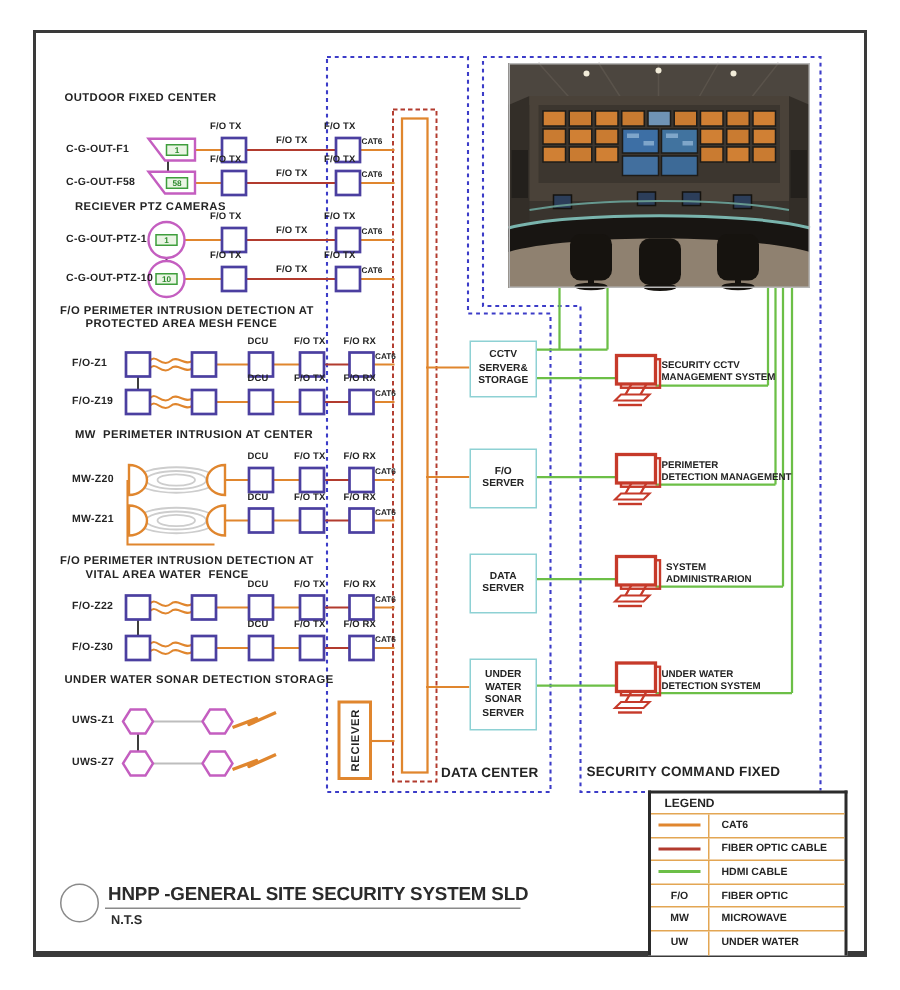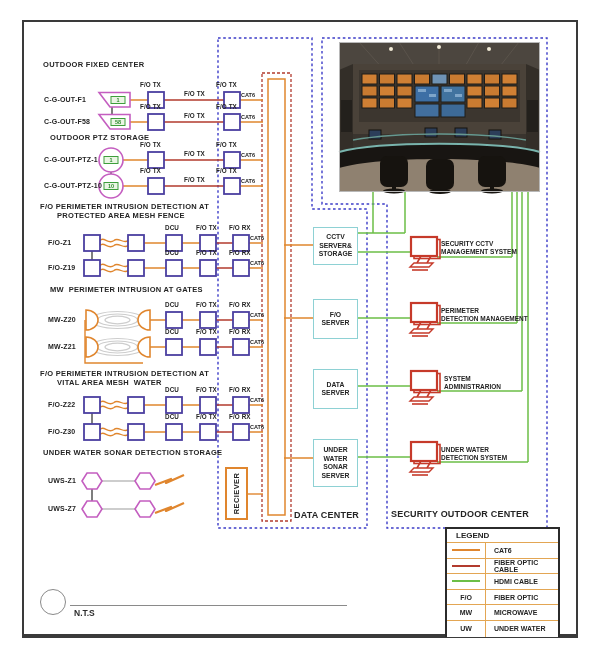--- a/index.html
+++ b/index.html
@@ -14,21 +14,21 @@
   .zone{font-size:9px;letter-spacing:.2px;}
   svg{position:absolute;left:0;top:0;}
   .srv{position:absolute;width:45px;border:1.5px solid #8ed1d4;background:#fff;display:flex;flex-direction:column;align-items:center;justify-content:center;box-sizing:border-box;}
   .srv span{font-weight:bold;font-size:6.8px;line-height:8.5px;color:#242424;}
   .ws{position:absolute;}
   .ws span{display:block;font-weight:bold;font-size:6.5px;line-height:8px;color:#242424;white-space:nowrap;}
   #receiver{position:absolute;left:225px;top:467px;width:23px;height:53px;border:2px solid #e0862e;background:#fff;display:flex;align-items:center;justify-content:center;box-sizing:border-box;}
   #receiver span{transform:rotate(-90deg);font-weight:bold;font-size:7.5px;letter-spacing:.4px;color:#242424;white-space:nowrap;}
   #page-border{position:absolute;left:22px;top:20px;width:556px;height:618px;border:2px solid #3a3a3a;border-bottom-width:4px;box-sizing:border-box;}
   
-  #legend{position:absolute;left:445px;top:527px;width:115px;border:2px solid #2b2b2b;border-bottom:none;background:#fff;box-sizing:border-box;}
+  #legend{position:absolute;left:432px;top:527px;width:133px;border:2px solid #2b2b2b;border-bottom:none;background:#fff;box-sizing:border-box;}
   #legend .hd{height:13px;display:flex;align-items:center;padding-left:9px;font-weight:bold;font-size:8px;color:#242424;border-bottom:1px solid #e3a653;}
   #legend .row{height:14.6px;display:flex;align-items:stretch;border-bottom:1px solid #e3a653;}
   #legend .row:last-child{border-bottom:none;height:16px;}
   #legend .sw{width:38px;display:flex;align-items:center;justify-content:center;border-right:1px solid #e3a653;font-weight:bold;font-size:7px;color:#242424;}
   #legend .lab{flex:1;display:flex;align-items:center;padding-left:8px;font-weight:bold;font-size:7px;color:#242424;}
   .swl{width:28px;height:2px;}
   .swl.o{background:#e0862e;}
   .swl.r{background:#b23b2e;}
   .swl.g{background:#6cbf47;}
   
@@ -287,26 +287,26 @@
           <ellipse cx="101" cy="149.5" rx="11" ry="2.5"></ellipse>
         <rect x="139" y="114" width="28" height="31" rx="7"></rect>
           <rect x="151" y="144" width="4" height="4"></rect>
           <ellipse cx="153" cy="149" rx="11" ry="2.5"></ellipse>
       </g>
       <rect x="0.5" y="0.5" width="200" height="149" fill="none" stroke="#b8b8b8" stroke-width="1"></rect>
     </g>
   </svg>
 
   <span class="abs t h" style="left:43px;top:61px;">OUTDOOR FIXED CENTER</span>
-  <span class="abs t h" style="left:50px;top:134px;">OUTDOOR PTZ STORAGE</span>
+  <span class="abs t h" style="left:50px;top:134px;">RECIEVER PTZ CAMERAS</span>
   <span class="abs t h" style="left:40px;top:203px;">F/O PERIMETER INTRUSION DETECTION AT</span>
   <span class="abs t h" style="left:57px;top:212px;">PROTECTED AREA MESH FENCE</span>
-  <span class="abs t h" style="left:50px;top:286px;">MW  PERIMETER INTRUSION AT GATES</span>
+  <span class="abs t h" style="left:50px;top:286px;">MW  PERIMETER INTRUSION AT CENTER</span>
   <span class="abs t h" style="left:40px;top:370px;">F/O PERIMETER INTRUSION DETECTION AT</span>
-  <span class="abs t h" style="left:57px;top:379px;">VITAL AREA MESH  WATER</span>
+  <span class="abs t h" style="left:57px;top:379px;">VITAL AREA WATER  FENCE</span>
   <span class="abs t h" style="left:43px;top:449px;">UNDER WATER SONAR DETECTION STORAGE</span>
 
   <span class="abs t dev" style="left:44px;top:96px;">C-G-OUT-F1</span>
   <span class="abs t dev" style="left:44px;top:118px;">C-G-OUT-F58</span>
   <span class="abs t dev" style="left:44px;top:156px;">C-G-OUT-PTZ-1</span>
   <span class="abs t dev" style="left:44px;top:182px;">C-G-OUT-PTZ-10</span>
   <span class="abs t dev" style="left:48px;top:239px;">F/O-Z1</span>
   <span class="abs t dev" style="left:48px;top:264px;">F/O-Z19</span>
   <span class="abs t dev" style="left:48px;top:316px;">MW-Z20</span>
   <span class="abs t dev" style="left:48px;top:343px;">MW-Z21</span>
@@ -392,21 +392,21 @@
   <div class="ws" style="left:444px;top:375px;">
     <span>SYSTEM</span>
     <span>ADMINISTRARION</span>
   </div>
   <div class="ws" style="left:441px;top:446px;">
     <span>UNDER WATER</span>
     <span>DETECTION SYSTEM</span>
   </div>
 
   <span class="abs t zone" style="left:294px;top:511px;">DATA CENTER</span>
-  <span class="abs t zone" style="left:391px;top:510px;">SECURITY OUTDOOR CENTER</span>
+  <span class="abs t zone" style="left:391px;top:510px;">SECURITY COMMAND FIXED</span>
 
   <div id="legend">
     <div class="hd">LEGEND</div>
     <div class="row">
       <div class="sw">
           <div class="swl o"></div>
         </div>
       <div class="lab">CAT6</div>
     </div>
     <div class="row">
@@ -429,16 +429,17 @@
       <div class="sw">MW</div>
       <div class="lab">MICROWAVE</div>
     </div>
     <div class="row">
       <div class="sw">UW</div>
       <div class="lab">UNDER WATER</div>
     </div>
   </div>
 
   <div id="tb-circle"></div>
+  <span id="tb-title">HNPP -GENERAL SITE SECURITY SYSTEM SLD</span>
   <div id="tb-line"></div>
   <span id="tb-nts" class="t">N.T.S</span>
 
 </div>
 
 </body></html>

